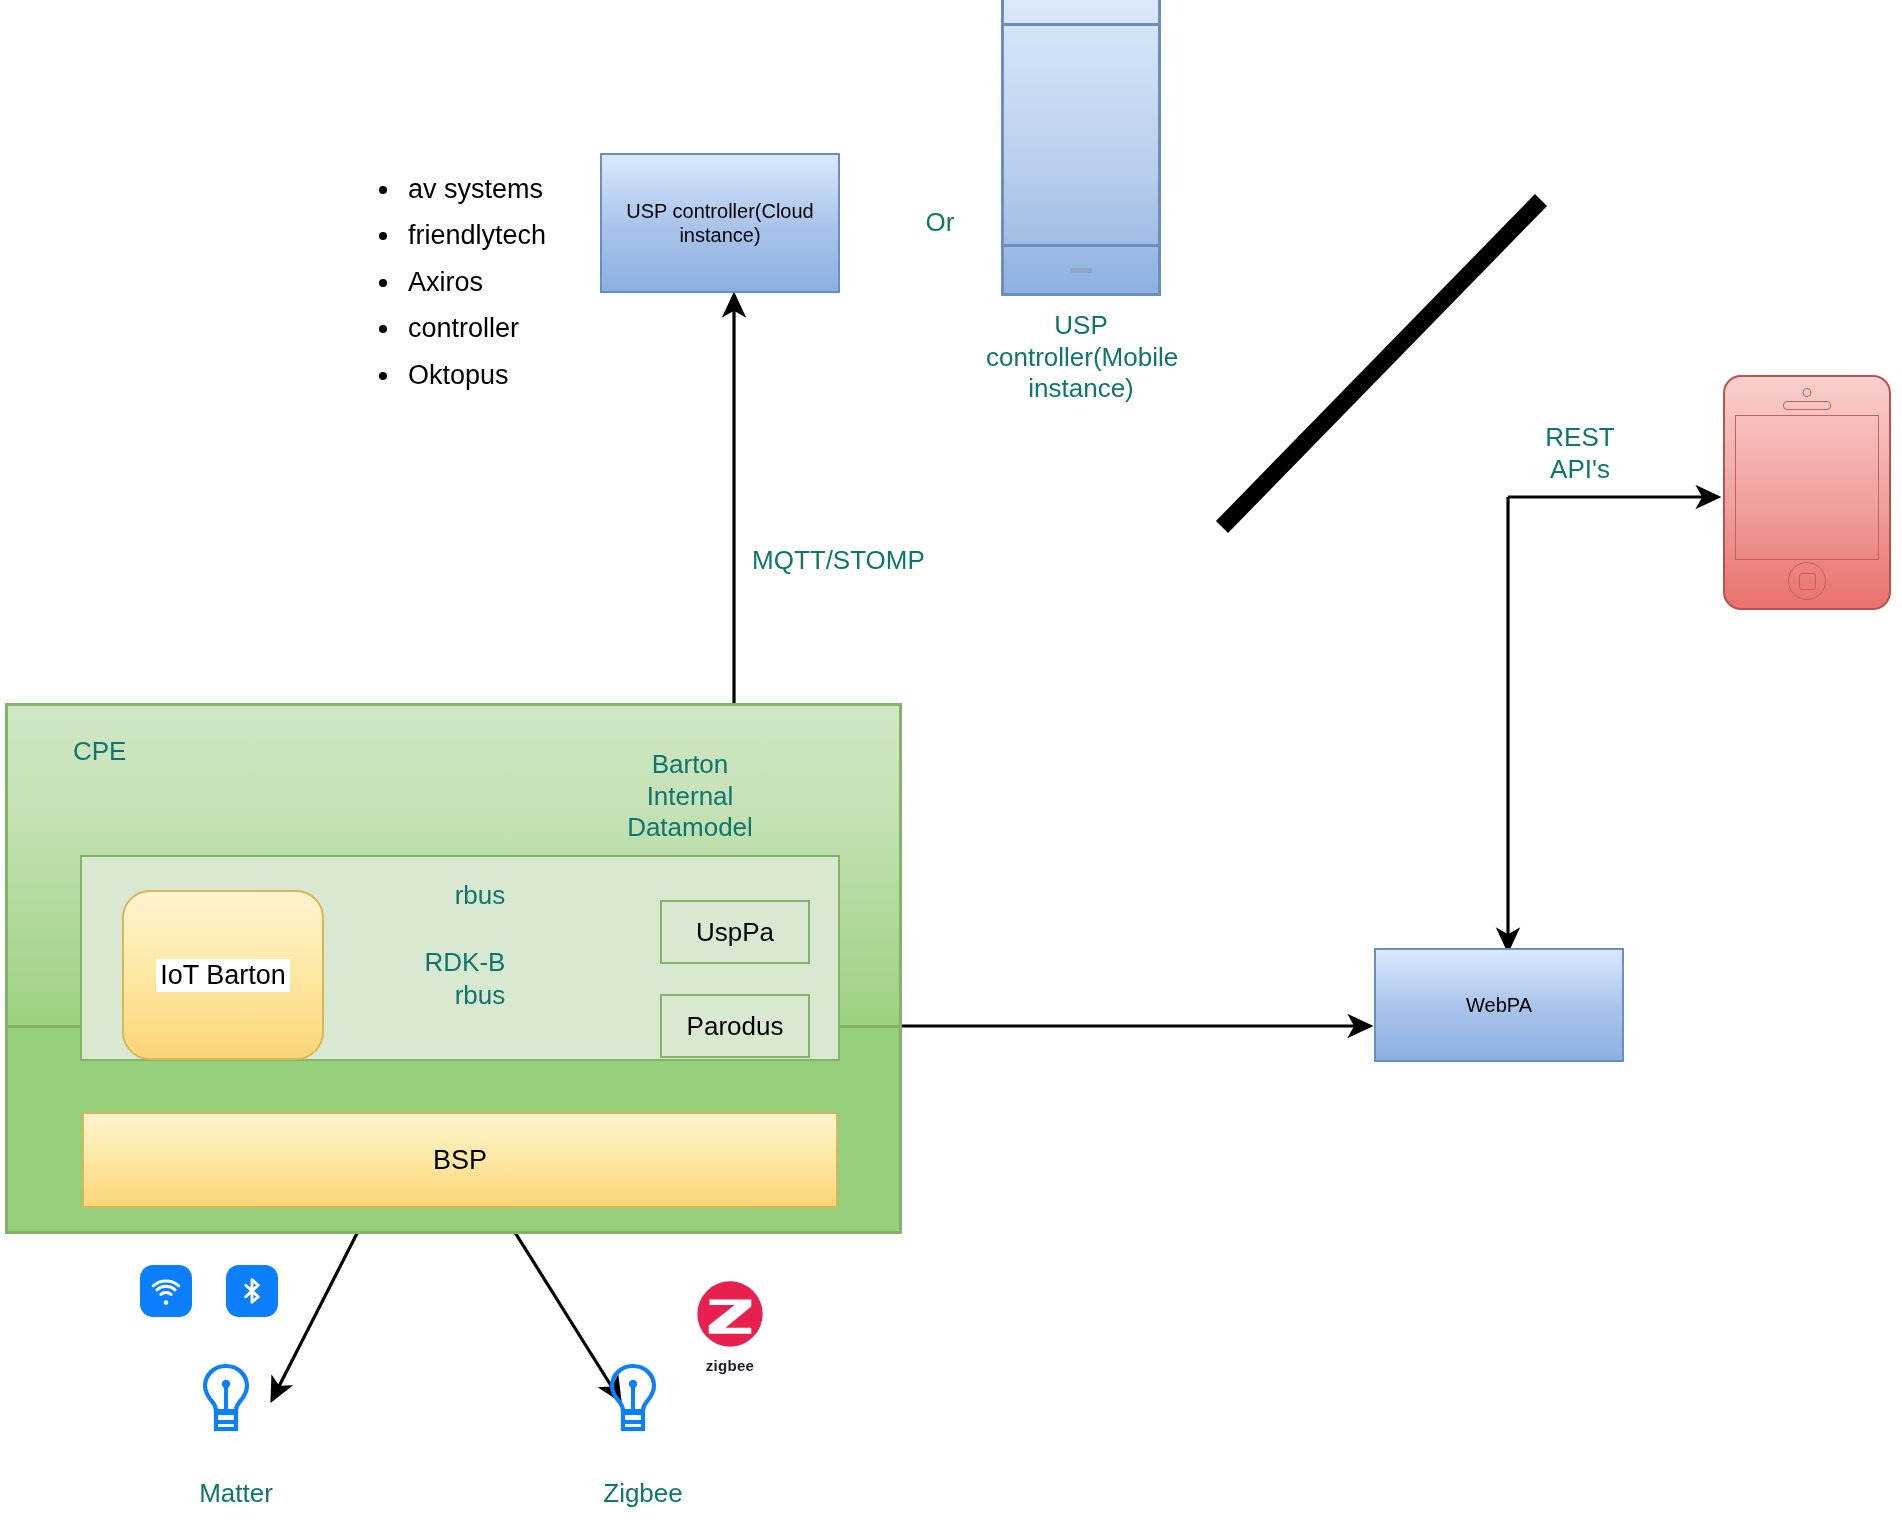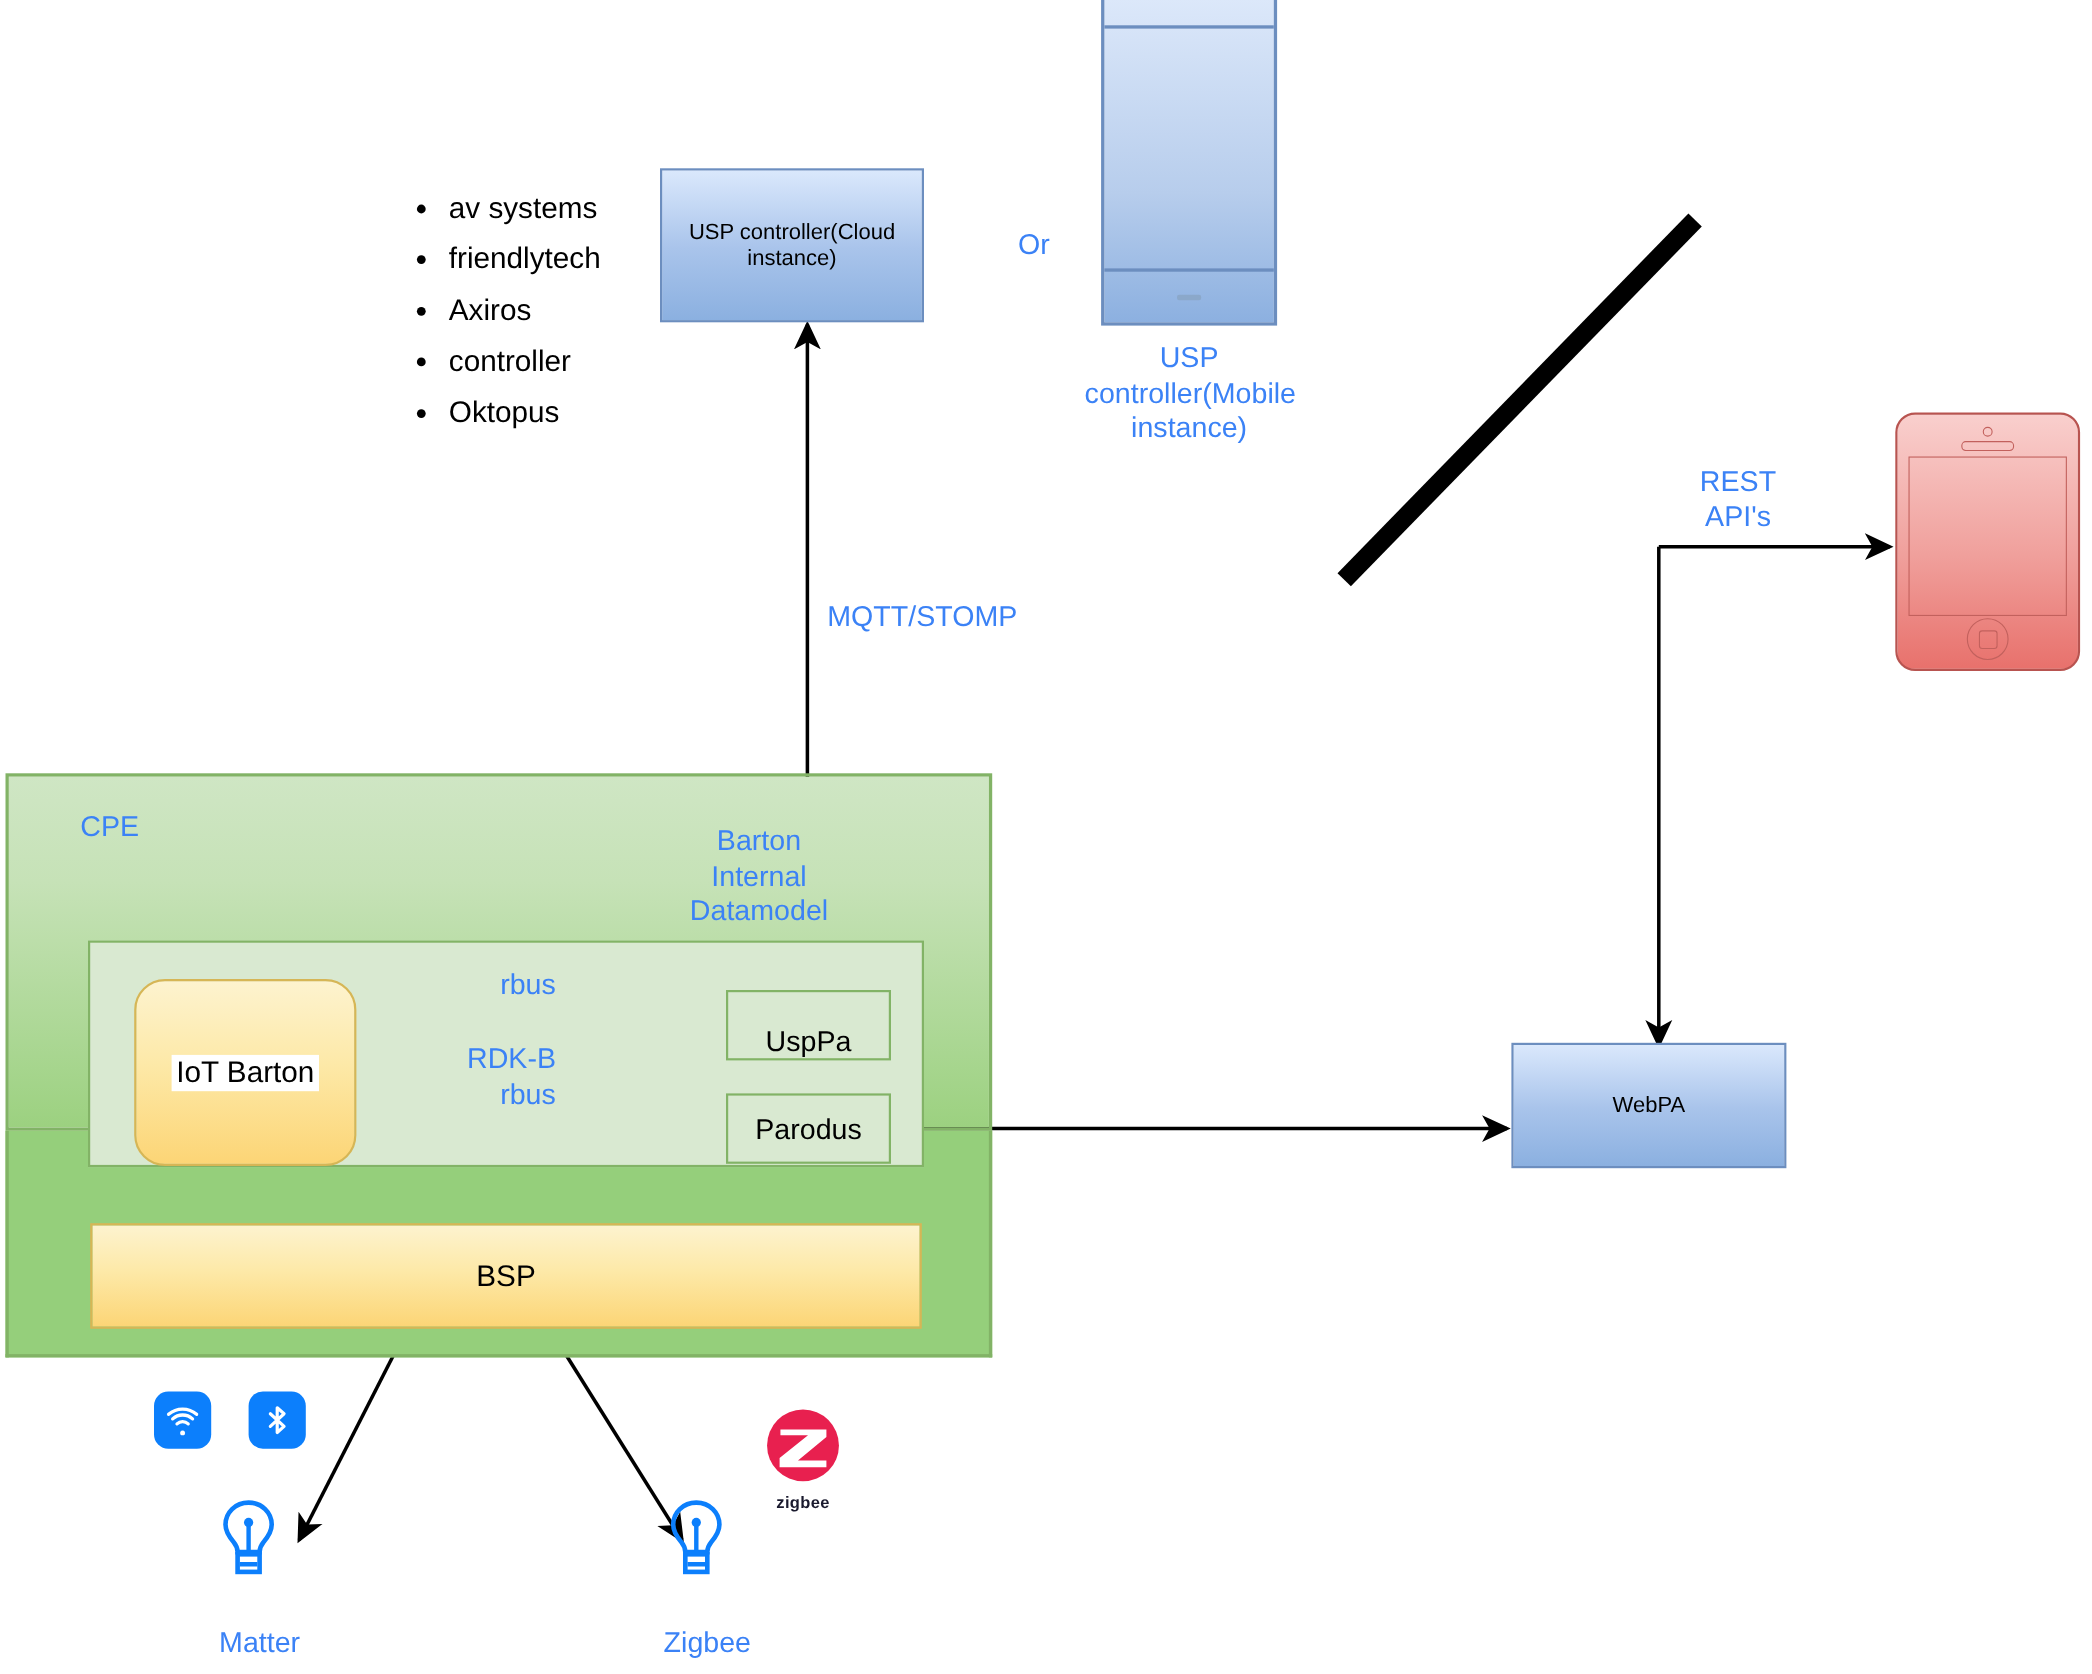--- a/index.html
+++ b/index.html
@@ -18,21 +18,21 @@
     background: #ffffff;
     overflow: hidden;
   }
   .abs { position: absolute; }
 
   
   .txt {
     position: absolute;
     font-size: 26px;
     line-height: 1.22;
-    color: #3b82f6;
+    color: #0f766e;
     text-align: center;
     white-space: pre-line;
   }
   .txt-left { text-align: left; }
 
   
   #bullet-list {
     position: absolute;
     left: 372px;
     top: 166px;
@@ -275,21 +275,21 @@
 Datamodel</div>
 
   <div id="rdkb-box"></div>
 
   <div class="txt" style="left:370px; top:947px; width:190px;">RDK-B</div>
 
   <div class="box-yellow" style="left:122px; top:890px; width:202px; height:170px;border-radius:28px;">
     <span class="label-chip">IoT Barton</span>
   </div>
 
-  <div class="box-lgreen" style="left:660px; top:900px; width:150px; height:64px;align-items:flex-end;">
+  <div class="box-lgreen" style="left:660px; top:900px; width:150px; height:64px;">
     <span>UspPa</span>
   </div>
 
   <div class="box-lgreen" style="left:660px; top:994px; width:150px; height:64px;">
     <span>Parodus</span>
   </div>
 
   <div class="txt" style="left:420px; top:880px; width:120px;">rbus</div>
   <div class="txt" style="left:420px; top:980px; width:120px;">rbus</div>
 

